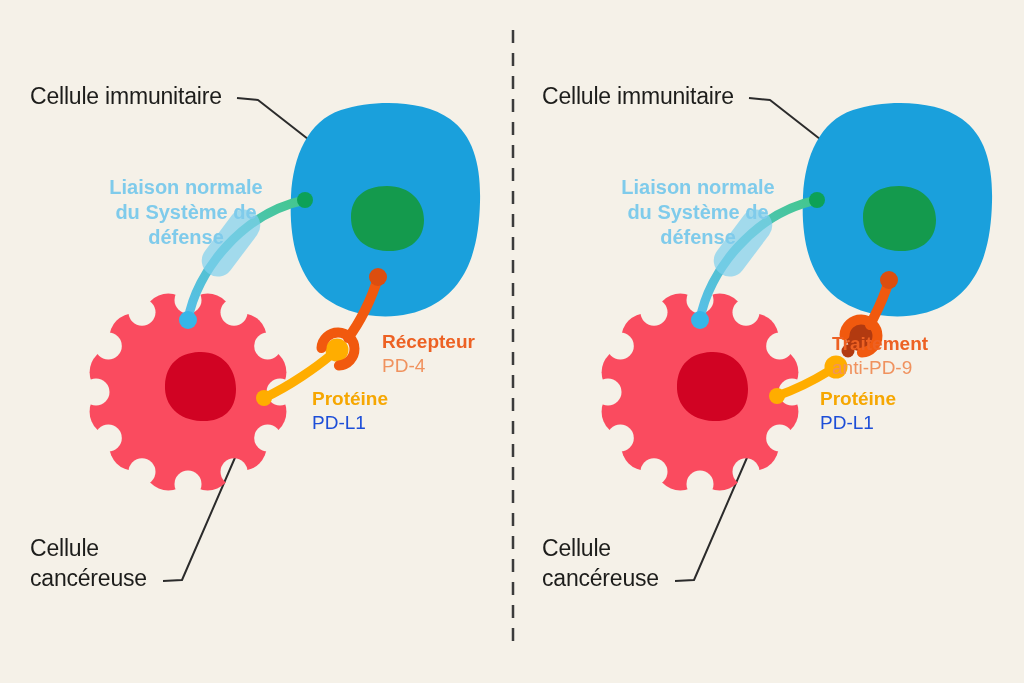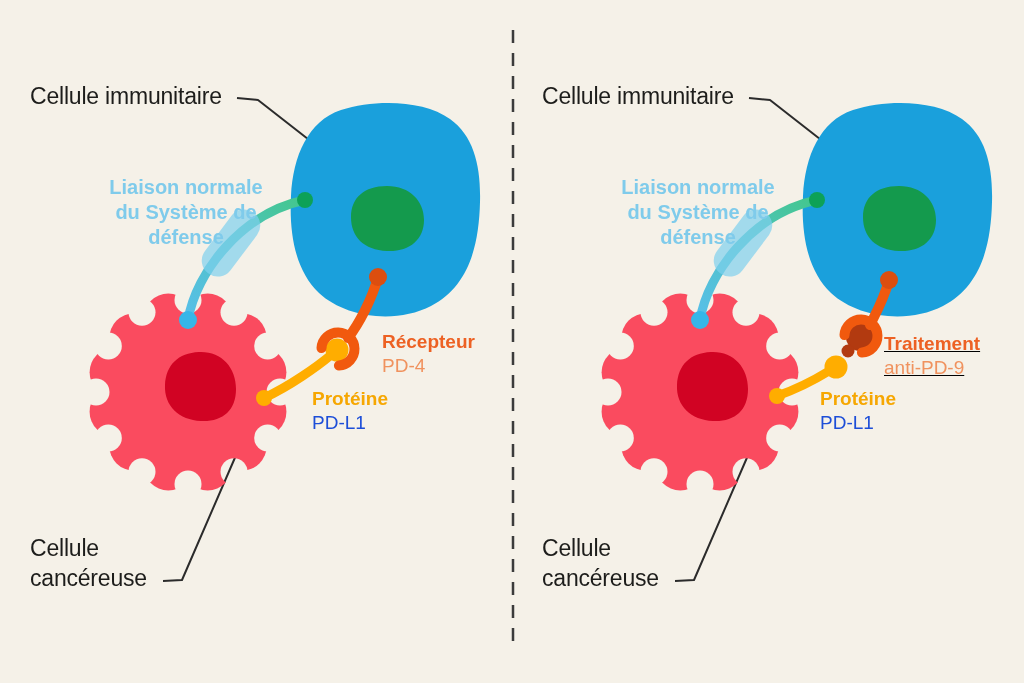--- a/index.html
+++ b/index.html
@@ -145,21 +145,21 @@
   </div>
 
   <div class="label" style="left:542px;top:82px;">
     <div class="title-line">Cellule immunitaire</div>
   </div>
   <div class="label liaison-label" style="left:606px;top:175px;">
     <div>Liaison normale</div>
     <div>du Système de</div>
     <div>défense</div>
   </div>
-  <div class="label conn-label" style="left:884px;top:332px;text-decoration:underline;">
+  <div class="label conn-label" style="left:832px;top:332px;">
     <div class="conn-name orange-name">Traitement</div>
     <div class="orange-sub">anti-PD-9</div>
   </div>
   <div class="label conn-label" style="left:820px;top:387px;">
     <div class="conn-name yellow-name">Protéine</div>
     <div class="yellow-sub">PD-L1</div>
   </div>
   <div class="label cancer-label" style="left:542px;top:533px;">
     <div>Cellule</div>
     <div>cancéreuse</div>

